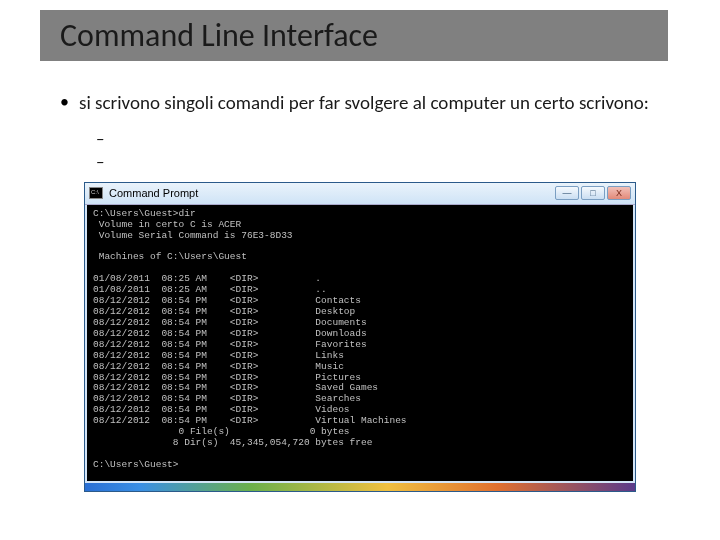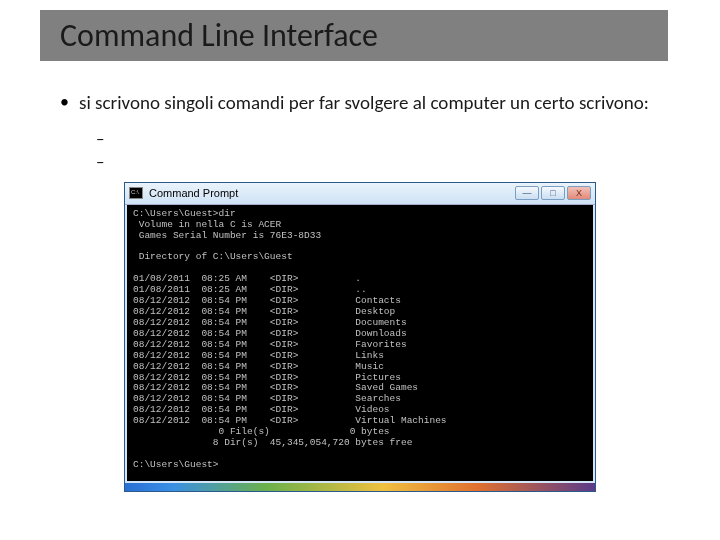--- a/index.html
+++ b/index.html
@@ -46,21 +46,21 @@
   }
   .sub-item .dash {
     font-size: 17px;
     margin-right: 8px;
   }
   .sub-item .txt {
     font-size: 17px;
     color: #1a1a1a;
   }
   .cmd-window {
-    width: 472px;
+    width: 552px;
     margin: 10px auto 0 auto;
     border: 1px solid #2b5a8a;
     background: #d4e5f7;
     font-family: Tahoma, sans-serif;
   }
   .cmd-titlebar {
     background: linear-gradient(#eaf3fb, #cfe3f6);
     height: 22px;
     display: flex;
     align-items: center;
@@ -150,24 +150,24 @@
     <div class="cmd-titlebar">
       <div class="cmd-icon"></div>
       <div class="cmd-title">Command Prompt</div>
       <div class="win-btns">
         <div class="win-btn">—</div>
         <div class="win-btn">□</div>
         <div class="win-btn close">X</div>
       </div>
     </div>
     <div class="cmd-body"><span>C:\Users\Guest&gt;dir</span>
-<span> Volume in nella C is ACER</span>
-<span> Games Serial Number is 76E3-8D33</span>
+<span> Volume in certo C is ACER</span>
+<span> Volume Serial Command is 76E3-8D33</span>
 <span></span>
-<span> Directory of C:\Users\Guest</span>
+<span> Machines of C:\Users\Guest</span>
 <span></span>
 <span>01/08/2011  08:25 AM    &lt;DIR&gt;          .</span>
 <span>01/08/2011  08:25 AM    &lt;DIR&gt;          ..</span>
 <span>08/12/2012  08:54 PM    &lt;DIR&gt;          Contacts</span>
 <span>08/12/2012  08:54 PM    &lt;DIR&gt;          Desktop</span>
 <span>08/12/2012  08:54 PM    &lt;DIR&gt;          Documents</span>
 <span>08/12/2012  08:54 PM    &lt;DIR&gt;          Downloads</span>
 <span>08/12/2012  08:54 PM    &lt;DIR&gt;          Favorites</span>
 <span>08/12/2012  08:54 PM    &lt;DIR&gt;          Links</span>
 <span>08/12/2012  08:54 PM    &lt;DIR&gt;          Music</span>

